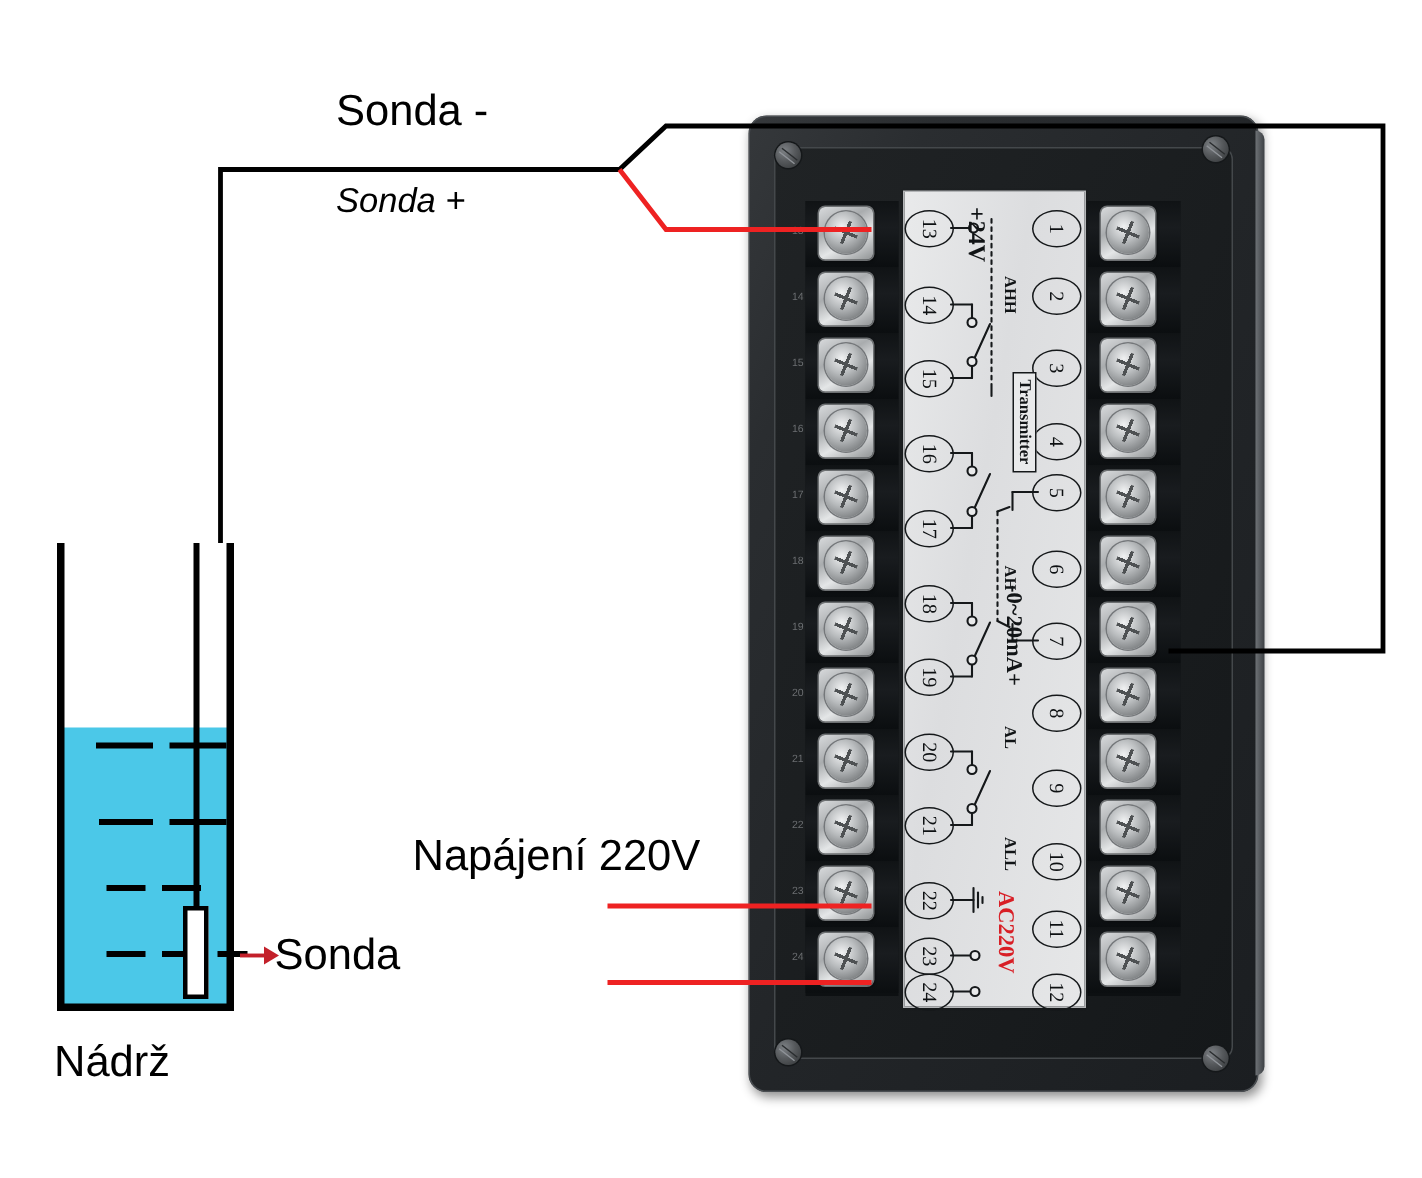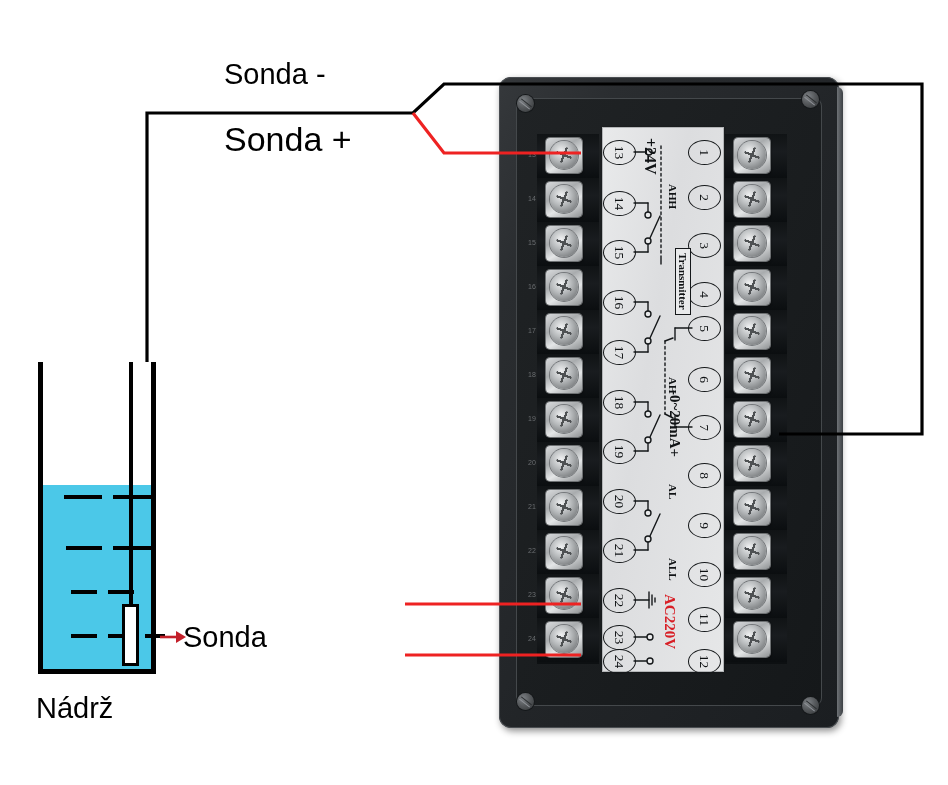--- a/index.html
+++ b/index.html
@@ -30,21 +30,21 @@
 
   
   .dlabel {
     position: absolute;
     color: #000000;
     font-family: "Liberation Sans", sans-serif;
     white-space: nowrap;
     line-height: 1;
   }
   #label-sonda-minus { left: 224px; top: 60px;  font-size: 29px; }
-  #label-sonda-plus  { left: 224px; top: 122px; font-size: 34px; }
+  #label-sonda-plus  { left: 224px; top: 122px; font-size: 23px; font-style: italic; }
   #label-napajeni    { left: 275px; top: 557px; font-size: 29px; }
   #label-sonda-probe { left: 183px; top: 623px; font-size: 29px; }
   #label-nadrz       { left: 36px;  top: 694px; font-size: 29px; }
 
   
   #tank {
     position: absolute;
     left: 38px;
     top: 362px;
     width: 118px;
@@ -546,16 +546,17 @@
 
     <line x1="405" y1="604" x2="581" y2="604" stroke="#ee2222" stroke-width="3.2"></line>
     <line x1="405" y1="655" x2="581" y2="655" stroke="#ee2222" stroke-width="3.2"></line>
 
     <line x1="160" y1="637" x2="176" y2="637" stroke="#c3202a" stroke-width="2.6"></line>
     <polygon points="176,631 176,643 186,637" fill="#c3202a"></polygon>
   </svg>
 
   <div class="dlabel" id="label-sonda-minus">Sonda -</div>
   <div class="dlabel" id="label-sonda-plus">Sonda +</div>
+  <div class="dlabel" id="label-napajeni">Napájení 220V</div>
   <div class="dlabel" id="label-sonda-probe">Sonda</div>
   <div class="dlabel" id="label-nadrz">Nádrž</div>
 
 </div>
 
 </body></html>

